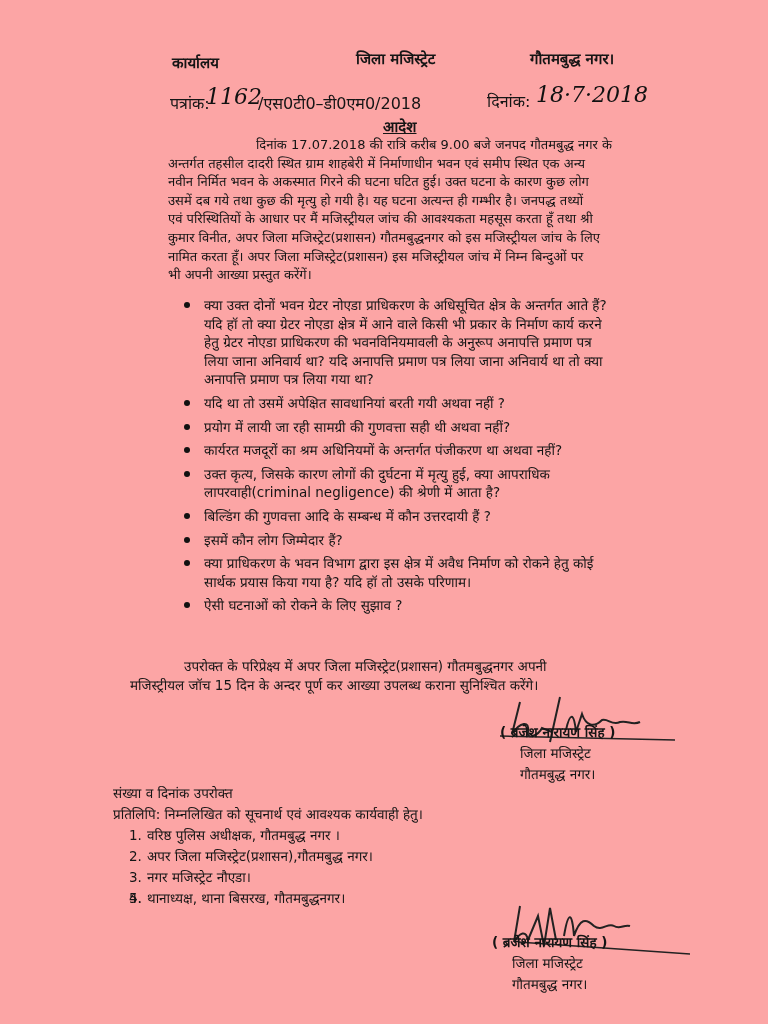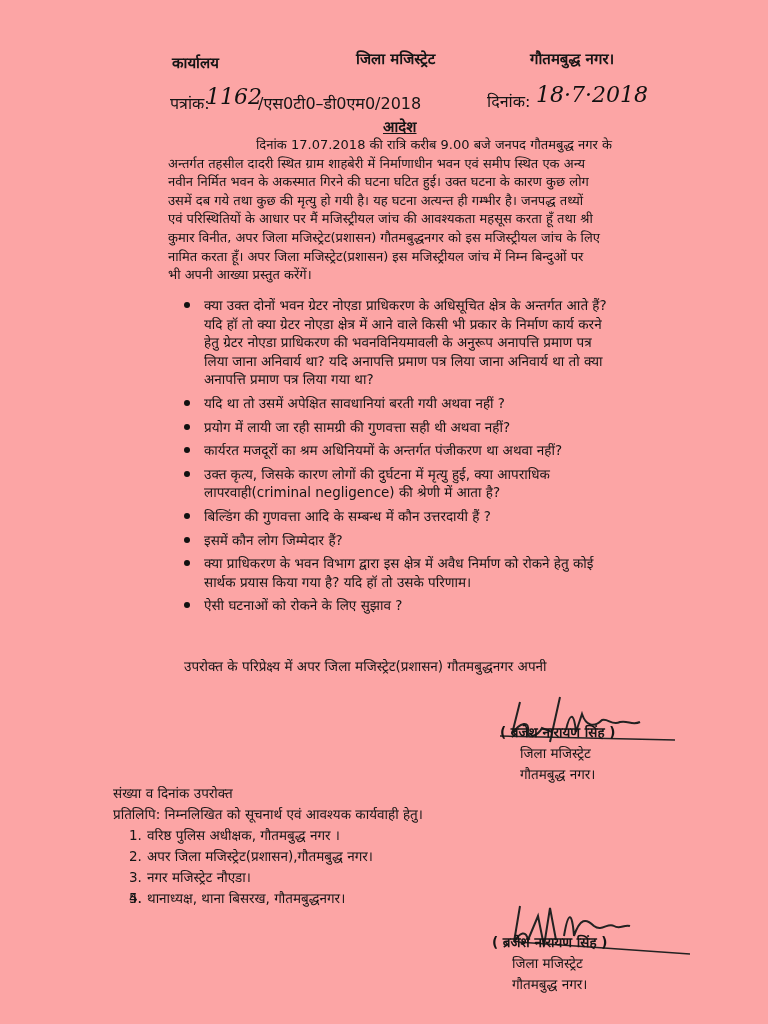--- a/index.html
+++ b/index.html
@@ -98,20 +98,21 @@
       <span class="line">सार्थक प्रयास किया गया है? यदि हॉ तो उसके परिणाम।</span>
     </li>
     <li>
       <span class="dot"></span>
       <span class="line">ऐसी घटनाओं को रोकने के लिए सुझाव ?</span>
     </li>
   </ul>
 
   <div class="closing">
     <span class="line" style="padding-left:54px;">उपरोक्त के परिप्रेक्ष्य में अपर जिला मजिस्ट्रेट(प्रशासन) गौतमबुद्धनगर अपनी</span>
+    <span class="line">मजिस्ट्रीयल जॉच 15 दिन के अन्दर पूर्ण कर आख्या उपलब्ध कराना सुनिश्चित करेंगे।</span>
   </div>
 
   <svg class="sig-scrawl" style="left:490px; top:692px;" width="190" height="60">
     <path d="M30 10 L22 42 M22 42 C30 30 40 28 38 40 C36 48 48 44 52 36 L62 40 M70 5 L60 50 M76 38 C80 20 84 20 86 40 L92 22 C96 34 104 36 112 28 C118 26 122 34 130 30 C138 28 142 34 150 30" stroke="#222" stroke-width="2" fill="none"></path>
     <line x1="10" y1="44" x2="185" y2="48" stroke="#222" stroke-width="1.6"></line>
   </svg>
   <div class="sig-block" style="left:500px; top:722px;">
     <div style="font-weight:bold;">( ब्रजेश नारायण सिंह )</div>
     <div style="padding-left:20px;">जिला मजिस्ट्रेट</div>
     <div style="padding-left:20px;">गौतमबुद्ध नगर।</div>

